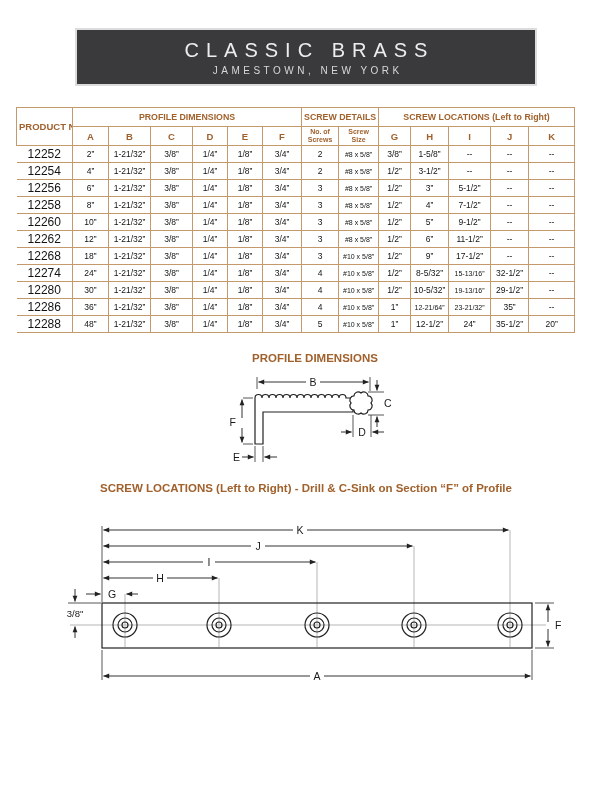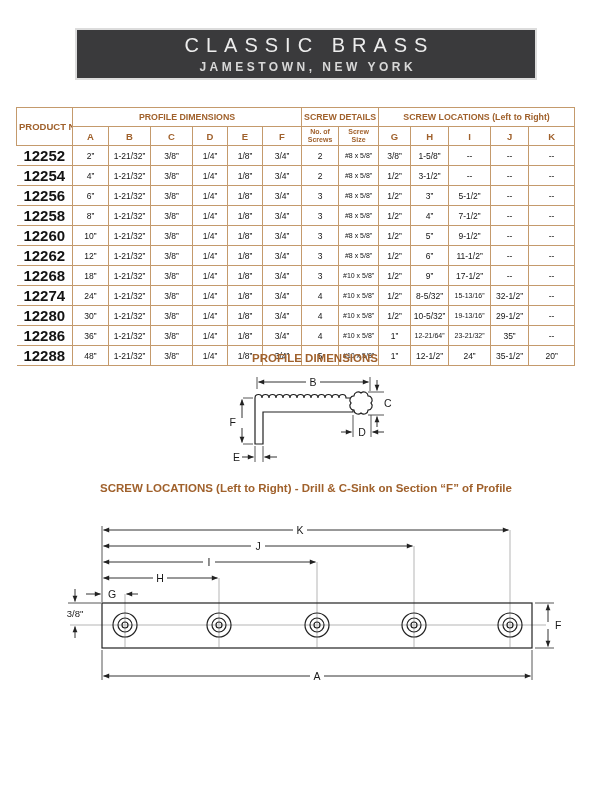--- a/index.html
+++ b/index.html
@@ -2,50 +2,50 @@
 <html><head>
 <meta charset="utf-8">
 <style>
   html,body{margin:0;padding:0;background:#888;}
   .page{
     position:relative;width:612px;height:792px;background:#ffffff;
     margin:0 auto;font-family:"Liberation Sans",sans-serif;overflow:hidden;
   }
   
   .brand{
-    position:absolute;left:75px;top:28px;width:462px;height:52px;
+    position:absolute;left:75px;top:28px;width:462px;height:58px;
     background:#3a3a3c;border:2px solid #dcdcdc;box-sizing:border-box;
     display:flex;flex-direction:column;align-items:center;justify-content:center;
   }
   .brand-name{
     color:#ededed;font-size:20px;letter-spacing:7px;font-weight:400;
     white-space:nowrap;padding-left:7px;
   }
   .brand-loc{
-    color:#d8d8d8;font-size:12px;letter-spacing:3.5px;font-weight:700;
+    color:#d8d8d8;font-size:10px;letter-spacing:3.5px;font-weight:400;
     margin-top:3px;white-space:nowrap;padding-left:3.5px;
   }
   
   table.spec{
     position:absolute;left:16px;top:107px;width:558px;
     border-collapse:collapse;table-layout:fixed;
   }
   table.spec th,table.spec td{
     border:1px solid #c49a6c;text-align:center;vertical-align:middle;
     padding:1px 2px;box-sizing:border-box;overflow:hidden;white-space:nowrap;
   }
   th.prod-h{
     border-top:none;border-left:none;color:#a0612c;font-size:9.5px;
     font-weight:700;line-height:1.25;white-space:normal;
   }
   th.grp{color:#a0612c;font-size:8.8px;font-weight:700;height:19px;padding:0;}
   #col-row th{color:#a0612c;font-size:9.5px;font-weight:700;height:19px;}
   #col-row th.sub{font-size:7px;line-height:1.15;white-space:normal;padding:0 3px;}
   table.spec tbody td{font-size:8.5px;color:#131313;height:16px;}
-  table.spec tbody td.prod{font-weight:700;font-size:15px;border-left:none;margin-top:12px;}
+  table.spec tbody td.prod{font-weight:400;font-size:12px;border-left:none;margin-top:12px;}
   table.spec tbody td.ss{font-size:7px;}
   table.spec tbody td.xs{font-size:7px;}
   
   .fig-title{
     position:absolute;margin:0;color:#a0612c;font-size:11.5px;font-weight:700;
     text-align:center;white-space:nowrap;
   }
   #profile-title{left:190px;top:352px;width:250px;}
   #screw-title{left:20px;top:482px;width:572px;}
   svg{position:absolute;display:block;}

